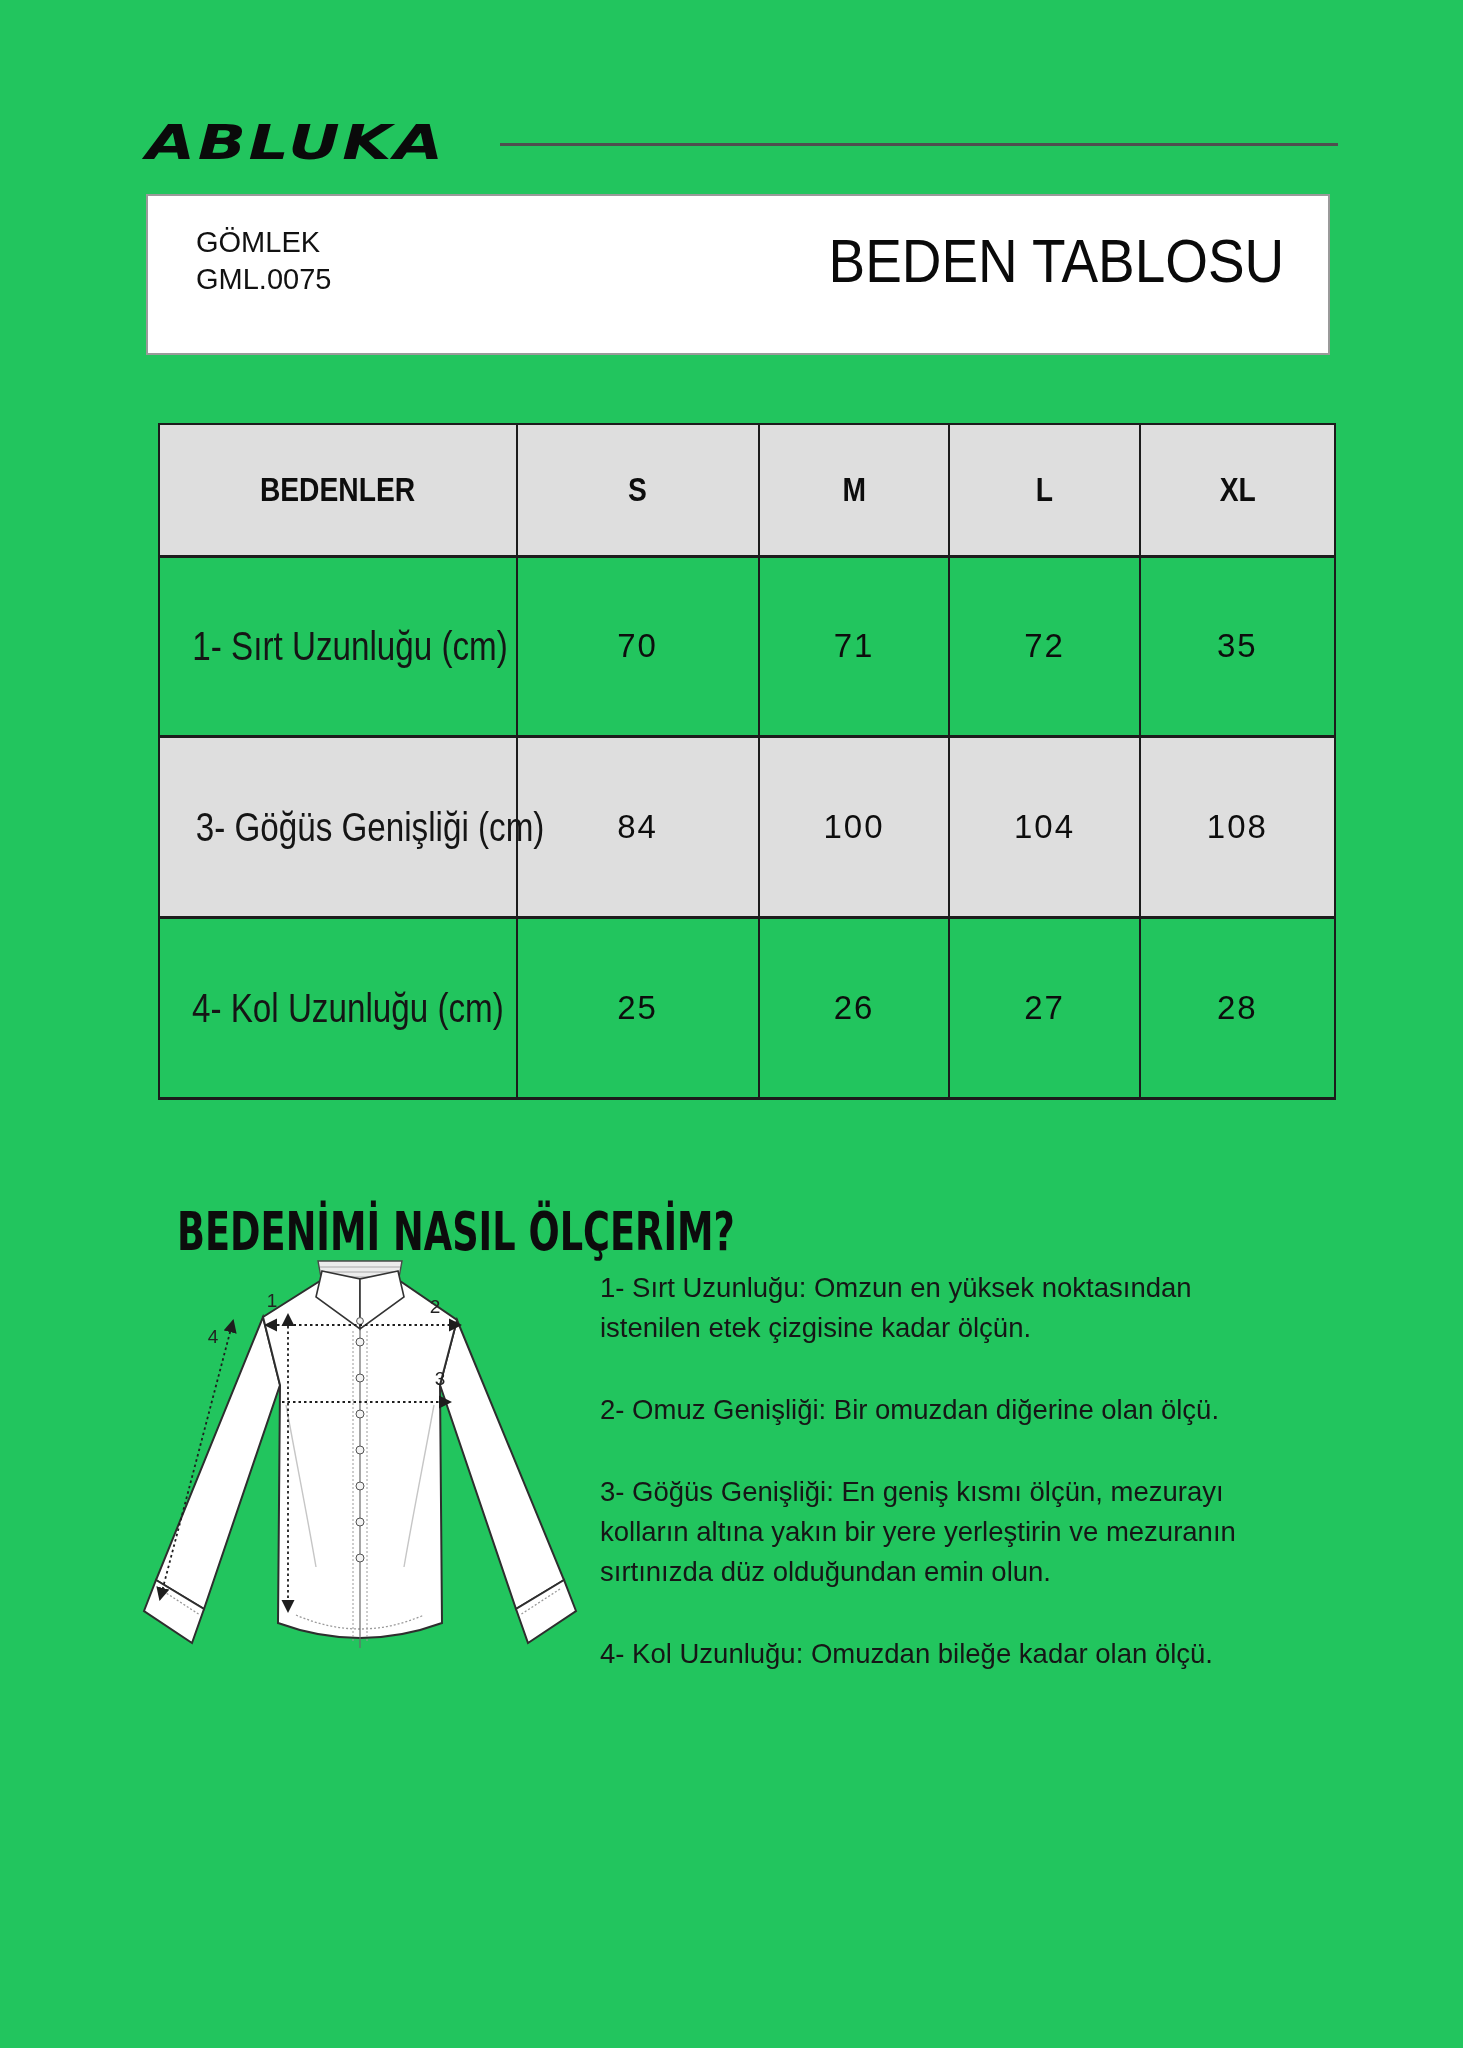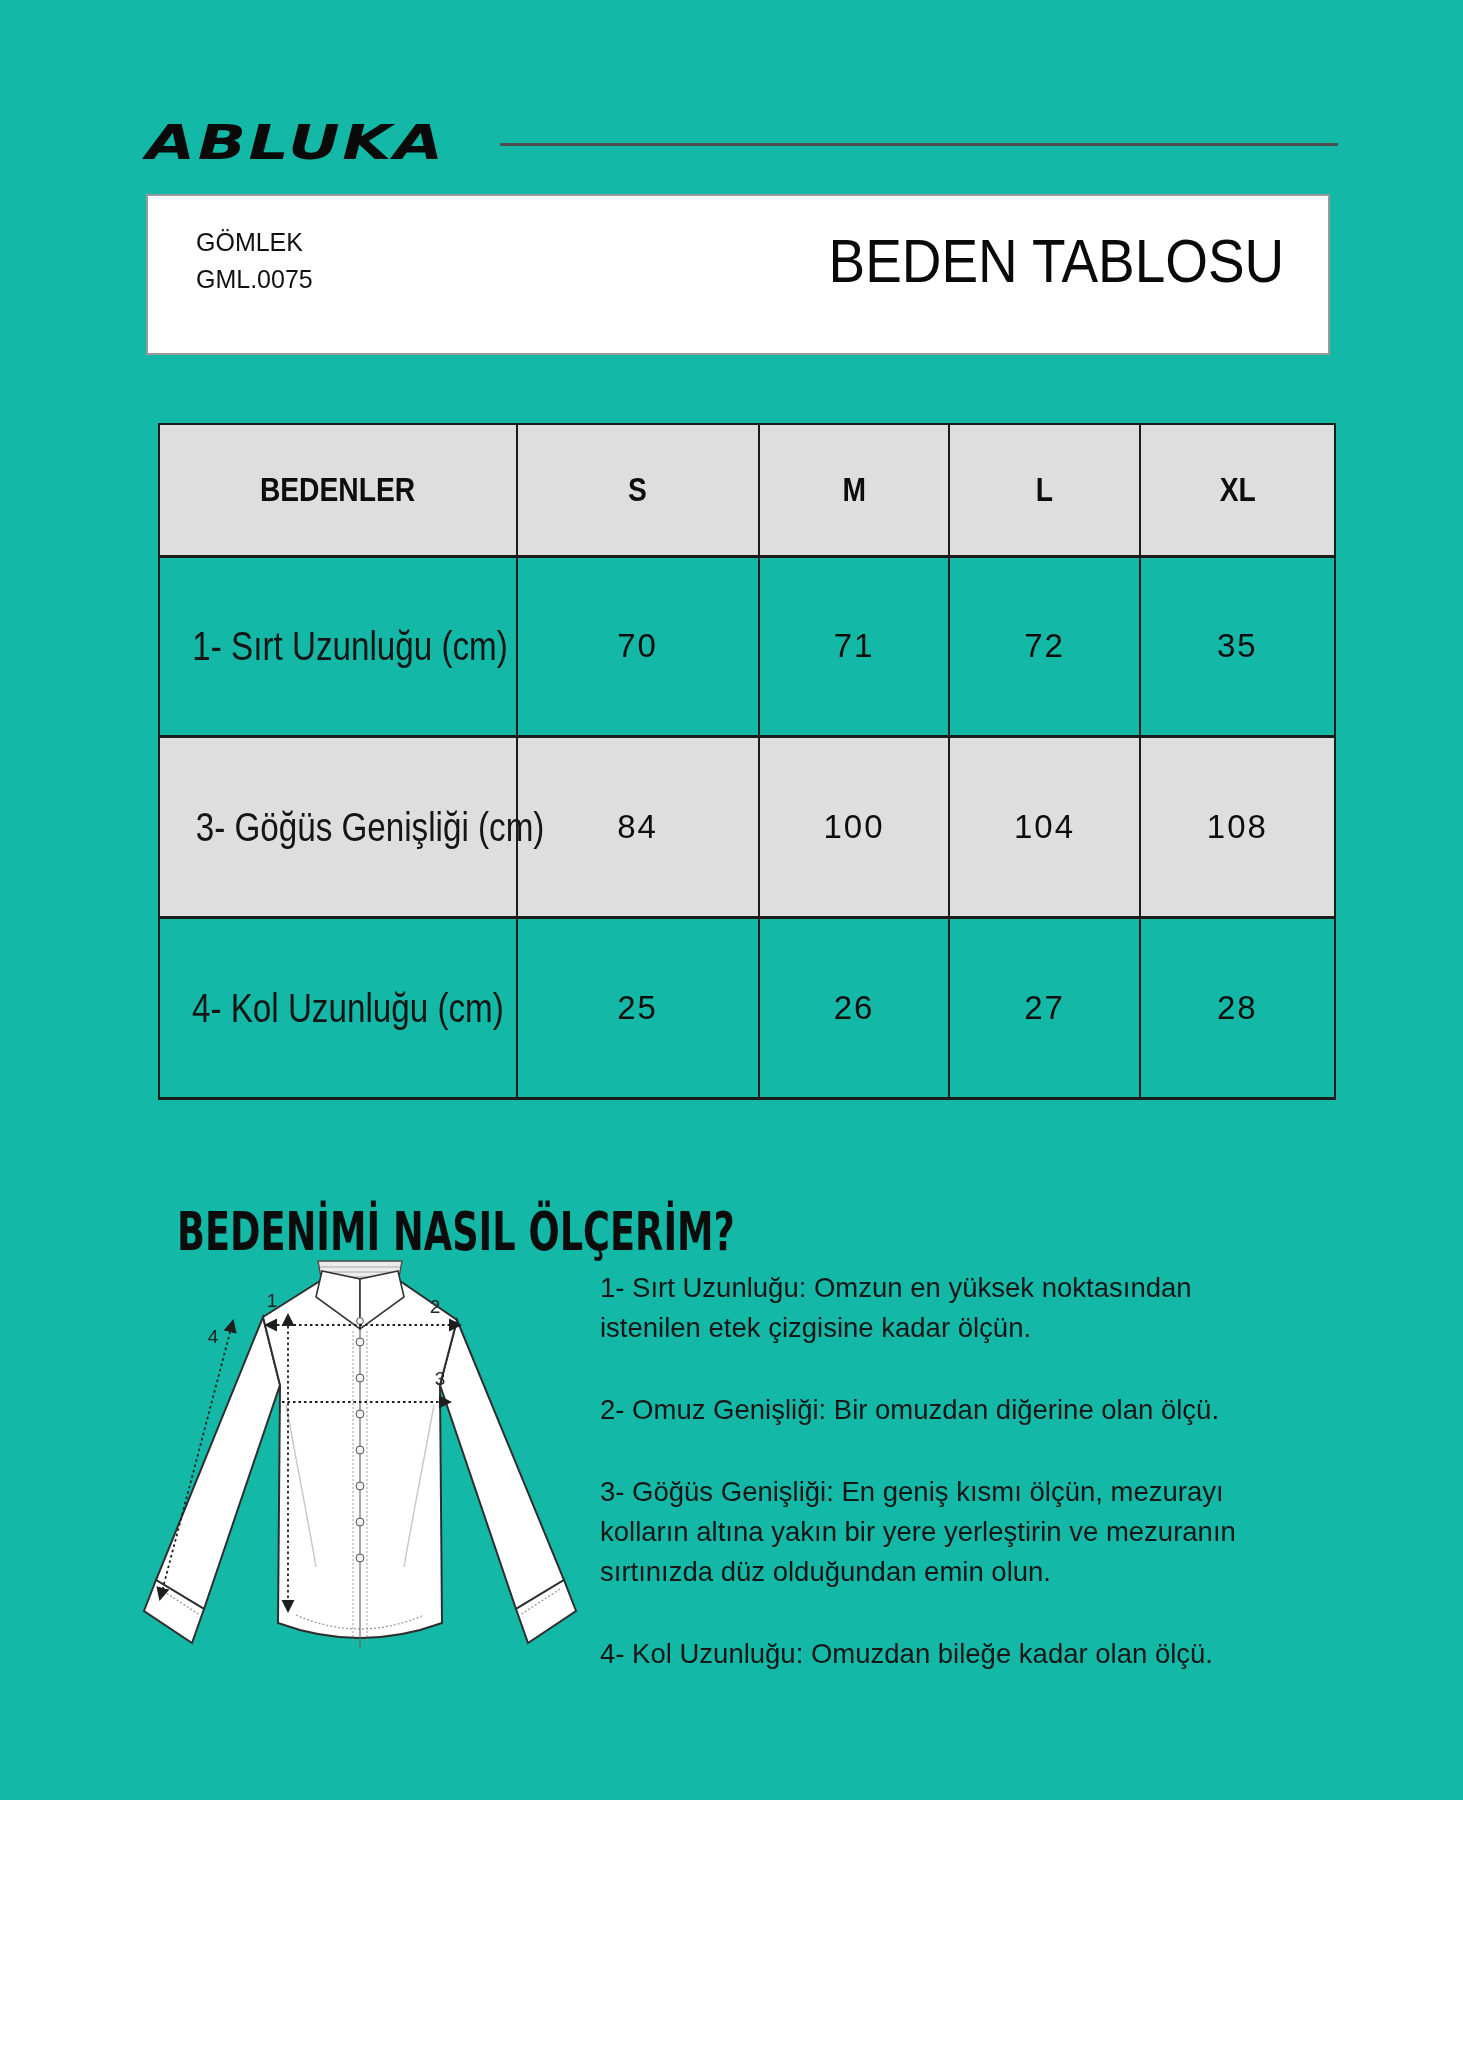--- a/index.html
+++ b/index.html
@@ -1,29 +1,29 @@
 <!DOCTYPE html>
 <html><head>
 <meta charset="utf-8">
 <style>
   html,body{margin:0;padding:0;background:#ffffff;}
-  .page{position:relative;width:1463px;height:1800px;background:#14b8a6;
+  .page{position:relative;width:1463px;height:2048px;background:#22c55e;
         font-family:"Liberation Sans",sans-serif;color:#111;overflow:hidden;}
 
   
   .logo{position:absolute;left:146px;top:118px;font-family:"DejaVu Sans",sans-serif;
         font-weight:bold;font-style:italic;font-size:48px;line-height:1;letter-spacing:2px;
         transform:scaleX(1.32);transform-origin:left center;color:#0a0a0a;white-space:nowrap;}
   .brand-rule{position:absolute;left:500px;top:143px;width:838px;height:3px;background:#4f4f4f;}
 
   
   .title-box{position:absolute;left:146px;top:194px;width:1184px;height:161px;
              border:2px solid #9a9a9a;box-sizing:border-box;display:flex;align-items:center;
              justify-content:space-between;padding:0 44px 28px 48px;background:#fff;}
-  .product{font-size:25px;line-height:37px;color:#111;}
+  .product{font-size:29px;line-height:37px;color:#111;}
   .box-title{font-size:61px;font-weight:400;color:#0a0a0a;white-space:nowrap;
              transform:scaleX(.9);transform-origin:right center;letter-spacing:0;}
 
   
   .size-table{position:absolute;left:158px;top:423px;width:1178px;height:677px;
               border-collapse:collapse;table-layout:fixed;border:2px solid #1c1c1c;}
   .size-table col.c-label{width:30.4%}.size-table col.c-s{width:20.6%}
   .size-table col.c-m{width:16.2%}.size-table col.c-l{width:16.2%}.size-table col.c-xl{width:16.6%}
   .size-table tr{border-bottom:3px solid #1c1c1c;}
   .size-table th,.size-table td{border-left:2px solid #1c1c1c;text-align:center;

